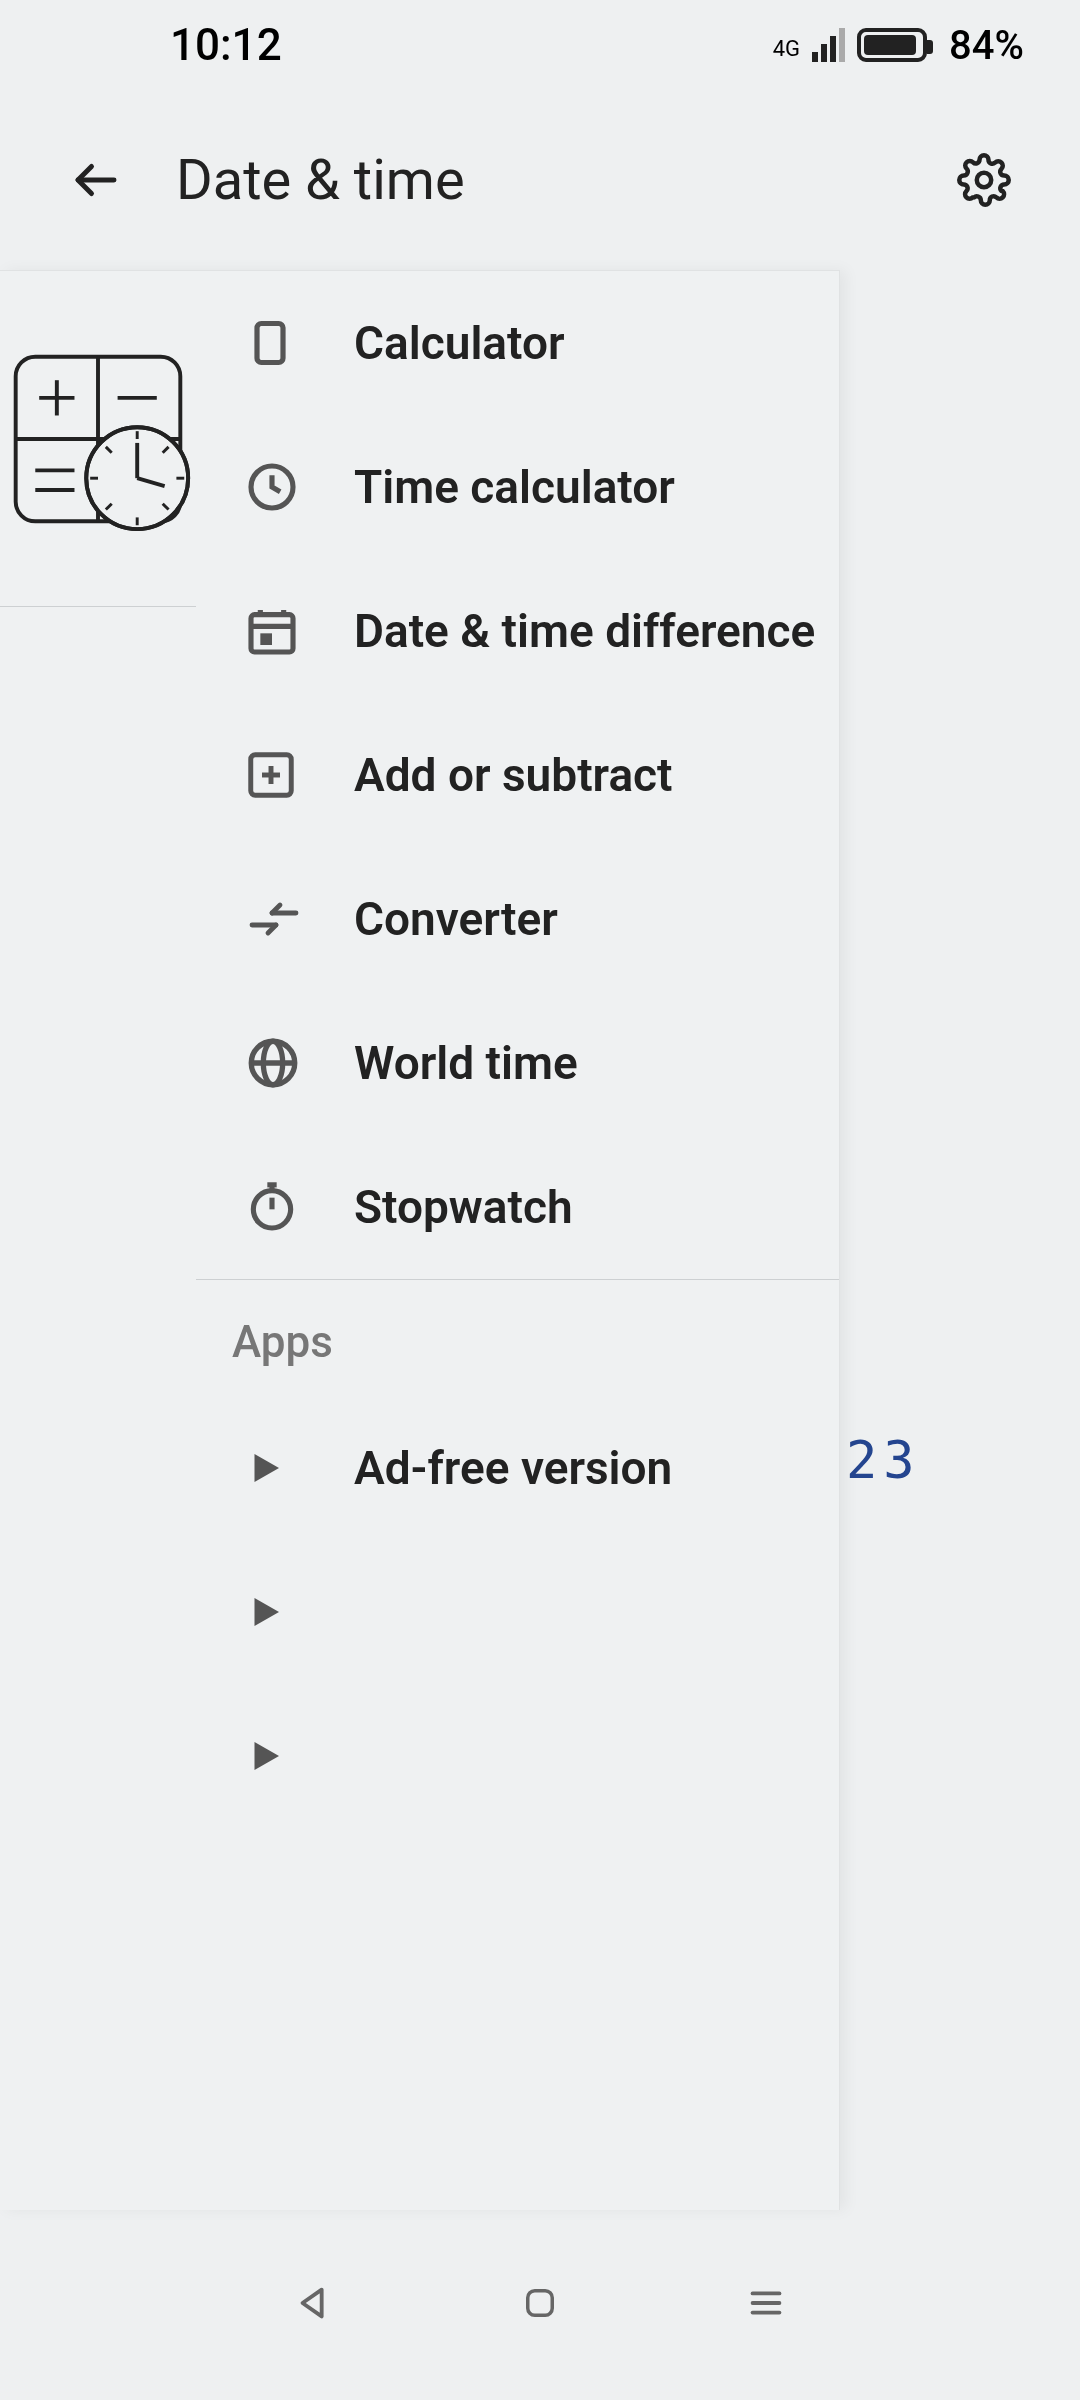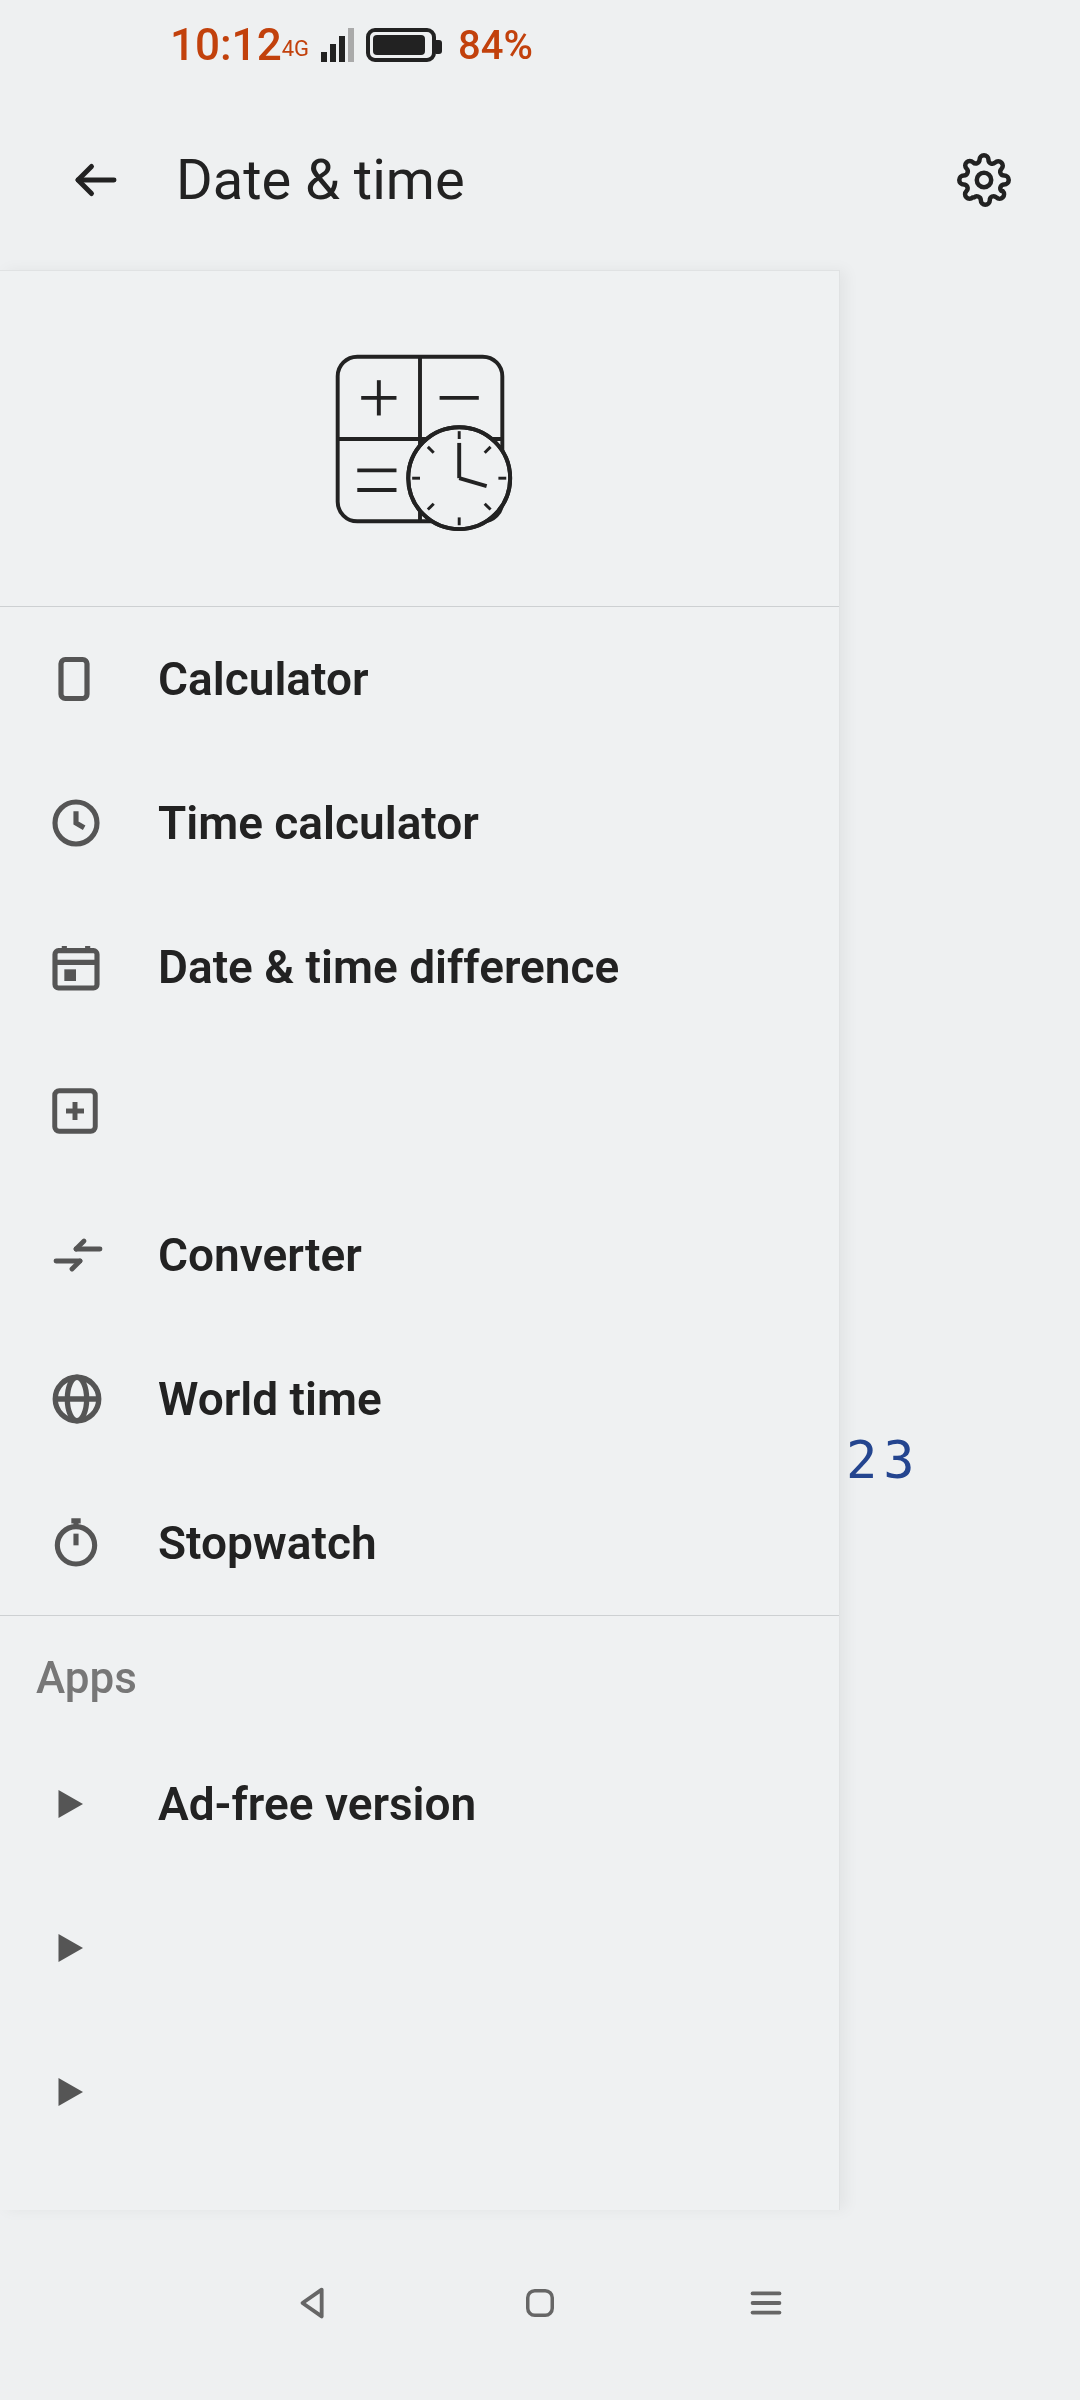--- a/index.html
+++ b/index.html
@@ -10,25 +10,25 @@
     background: #eef0f1;
     overflow: hidden;
     color: #222;
   }
 
   
   .status-bar {
     height: 90px;
     display: flex;
     align-items: center;
-    justify-content: flex-start;
+    justify-content: space-between;
     padding: 0 56px 0 170px;
     font-size: 42px;
     font-weight: 500;
-    color: #c2410c;
+    color: #000000;
   }
   .status-left { font-size: 44px; }
   .status-right {
     display: flex;
     align-items: center;
     gap: 12px;
   }
   .status-4g {
     font-size: 22px;
     font-weight: 400;
@@ -94,21 +94,21 @@
     position: absolute;
     top: 270px;
     left: 0;
     width: 840px;
     bottom: 190px;
     background: #eff1f2;
     border-right: 1px solid rgba(0,0,0,0.06);
     border-top: 1px solid rgba(0,0,0,0.06);
     box-shadow: 6px 0 14px rgba(0,0,0,0.05);
     display:flex;
-    flex-direction:column;
+    flex-direction:row;
     overflow:hidden;
   }
   .drawer-header {
     height: 336px;
     display:flex;
     align-items:center;
     justify-content:center;
     border-bottom: 1px solid #cdd0d2;
   }
 
@@ -274,20 +274,21 @@
     </div>
 
     <div class="menu-item">
       <span class="menu-icon">
         <svg width="54" height="54" viewBox="0 0 24 24" fill="none" stroke="#555" stroke-width="2.2">
             <rect x="3" y="3" width="18" height="18" rx="2"></rect>
             <line x1="12" y1="8" x2="12" y2="16"></line>
             <line x1="8" y1="12" x2="16" y2="12"></line>
           </svg>
       </span>
+      <span class="menu-label">Add or subtract</span>
     </div>
 
     <div class="menu-item">
       <span class="menu-icon">
         <svg width="60" height="48" viewBox="0 0 30 24" fill="none" stroke="#555" stroke-width="2.4" stroke-linecap="round" stroke-linejoin="round">
             <line x1="4" y1="15" x2="16" y2="15"></line>
             <polyline points="12,19 16,15"></polyline>
             <line x1="26" y1="9" x2="14" y2="9"></line>
             <polyline points="18,5 14,9"></polyline>
           </svg>

